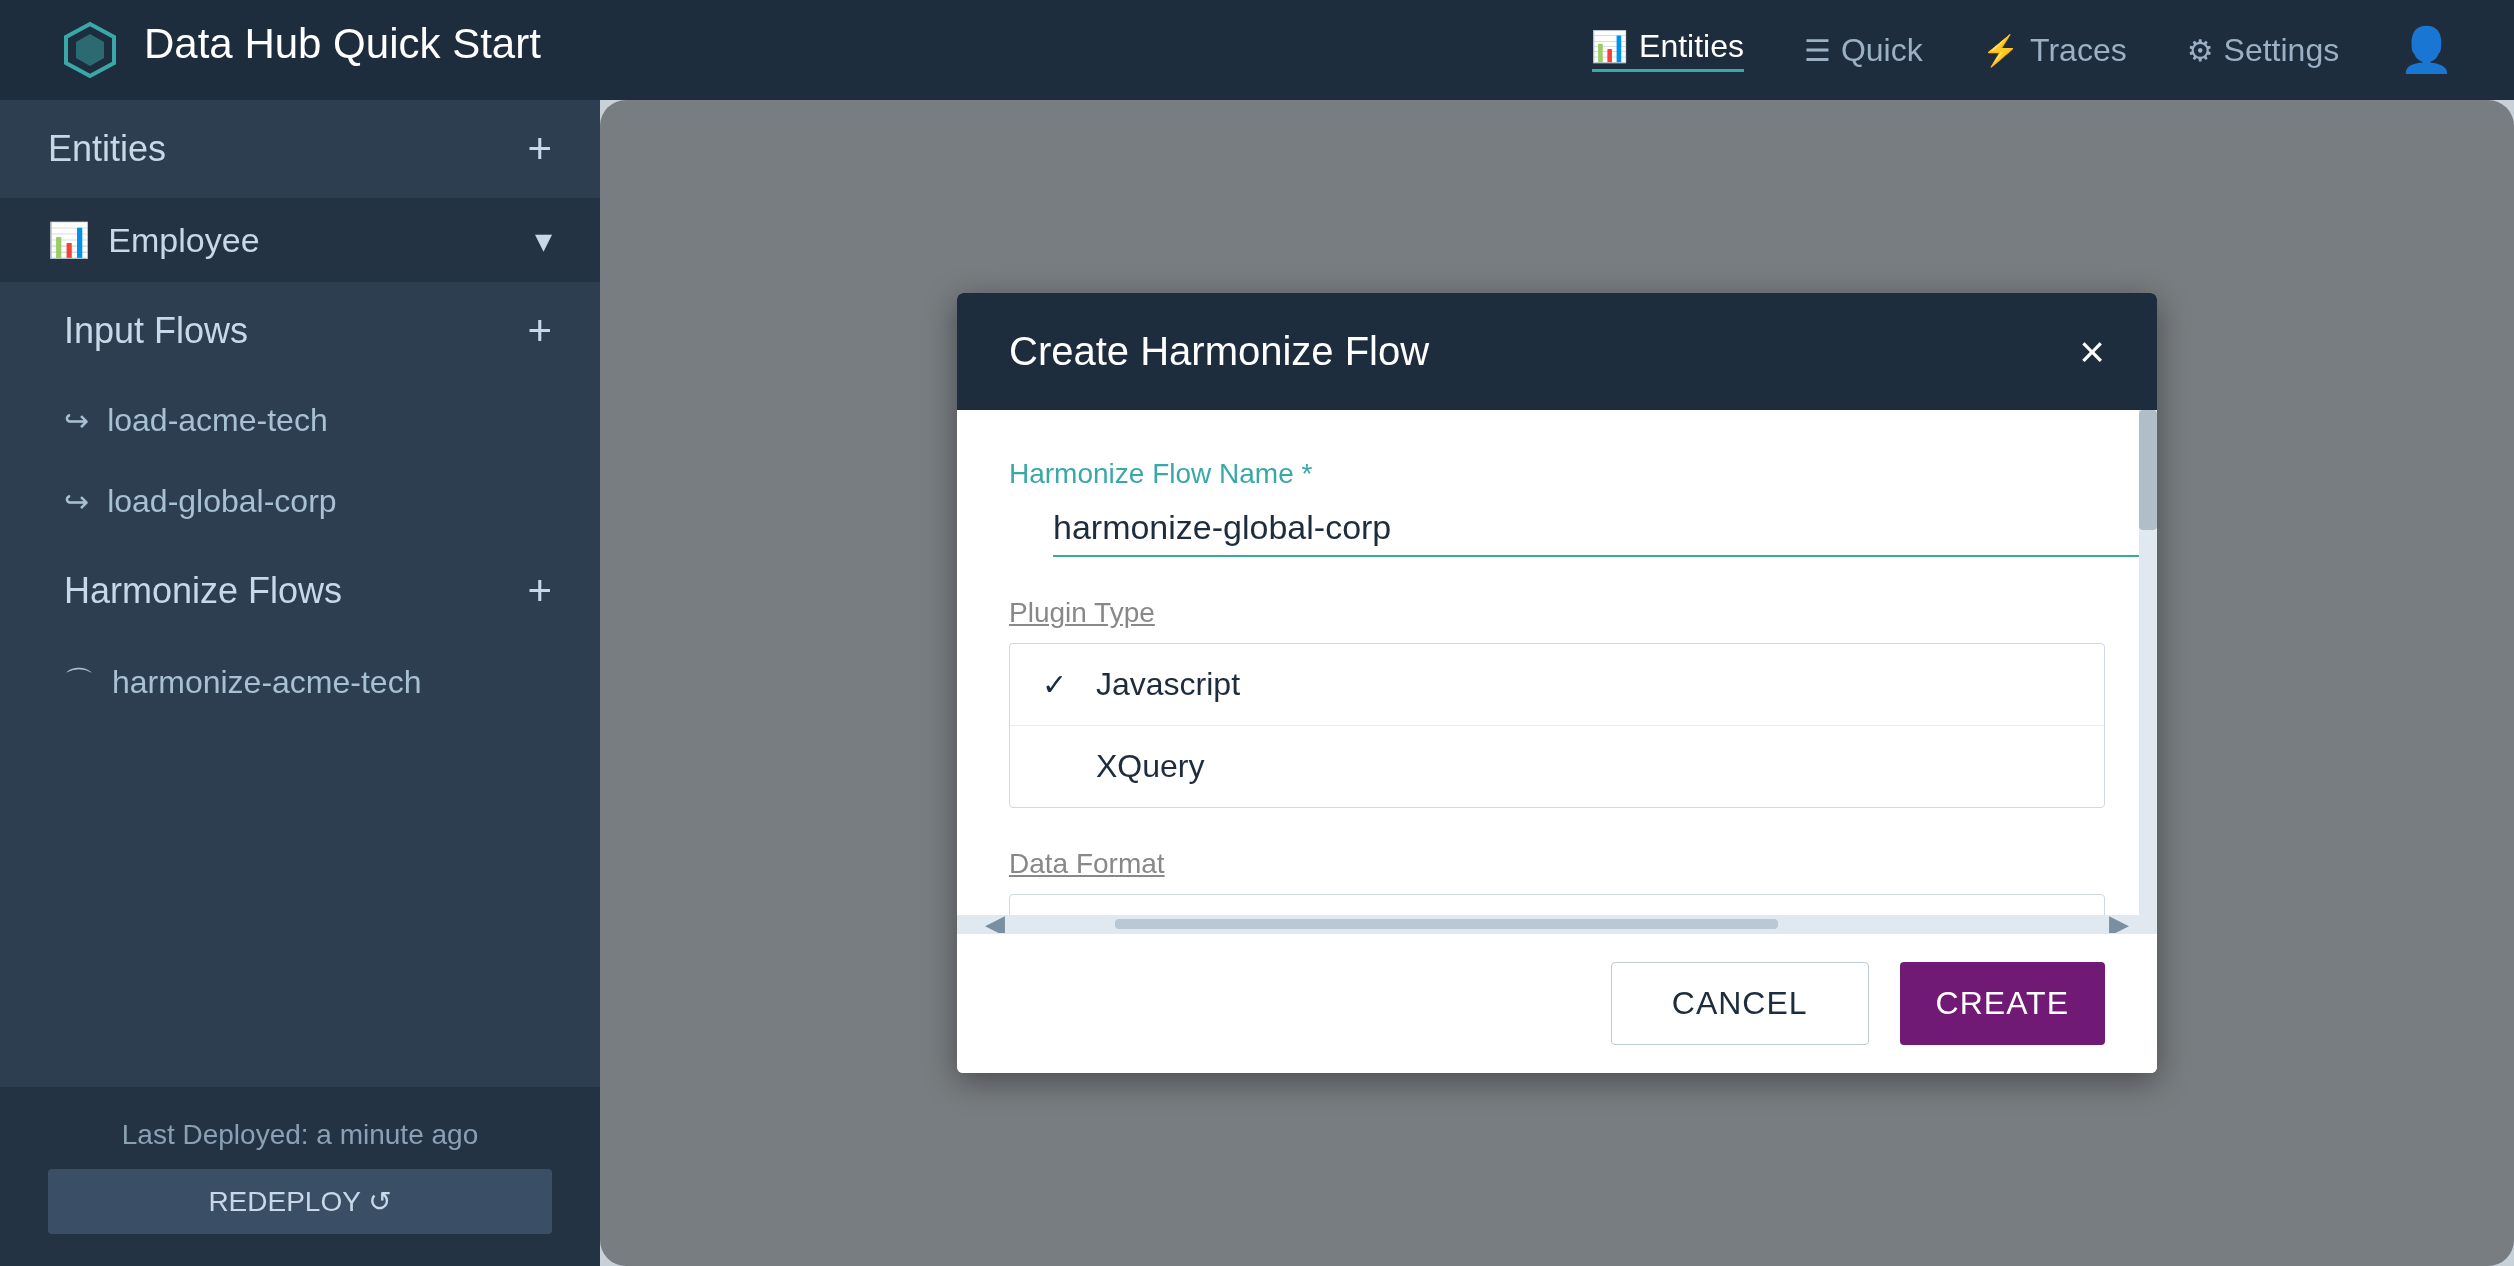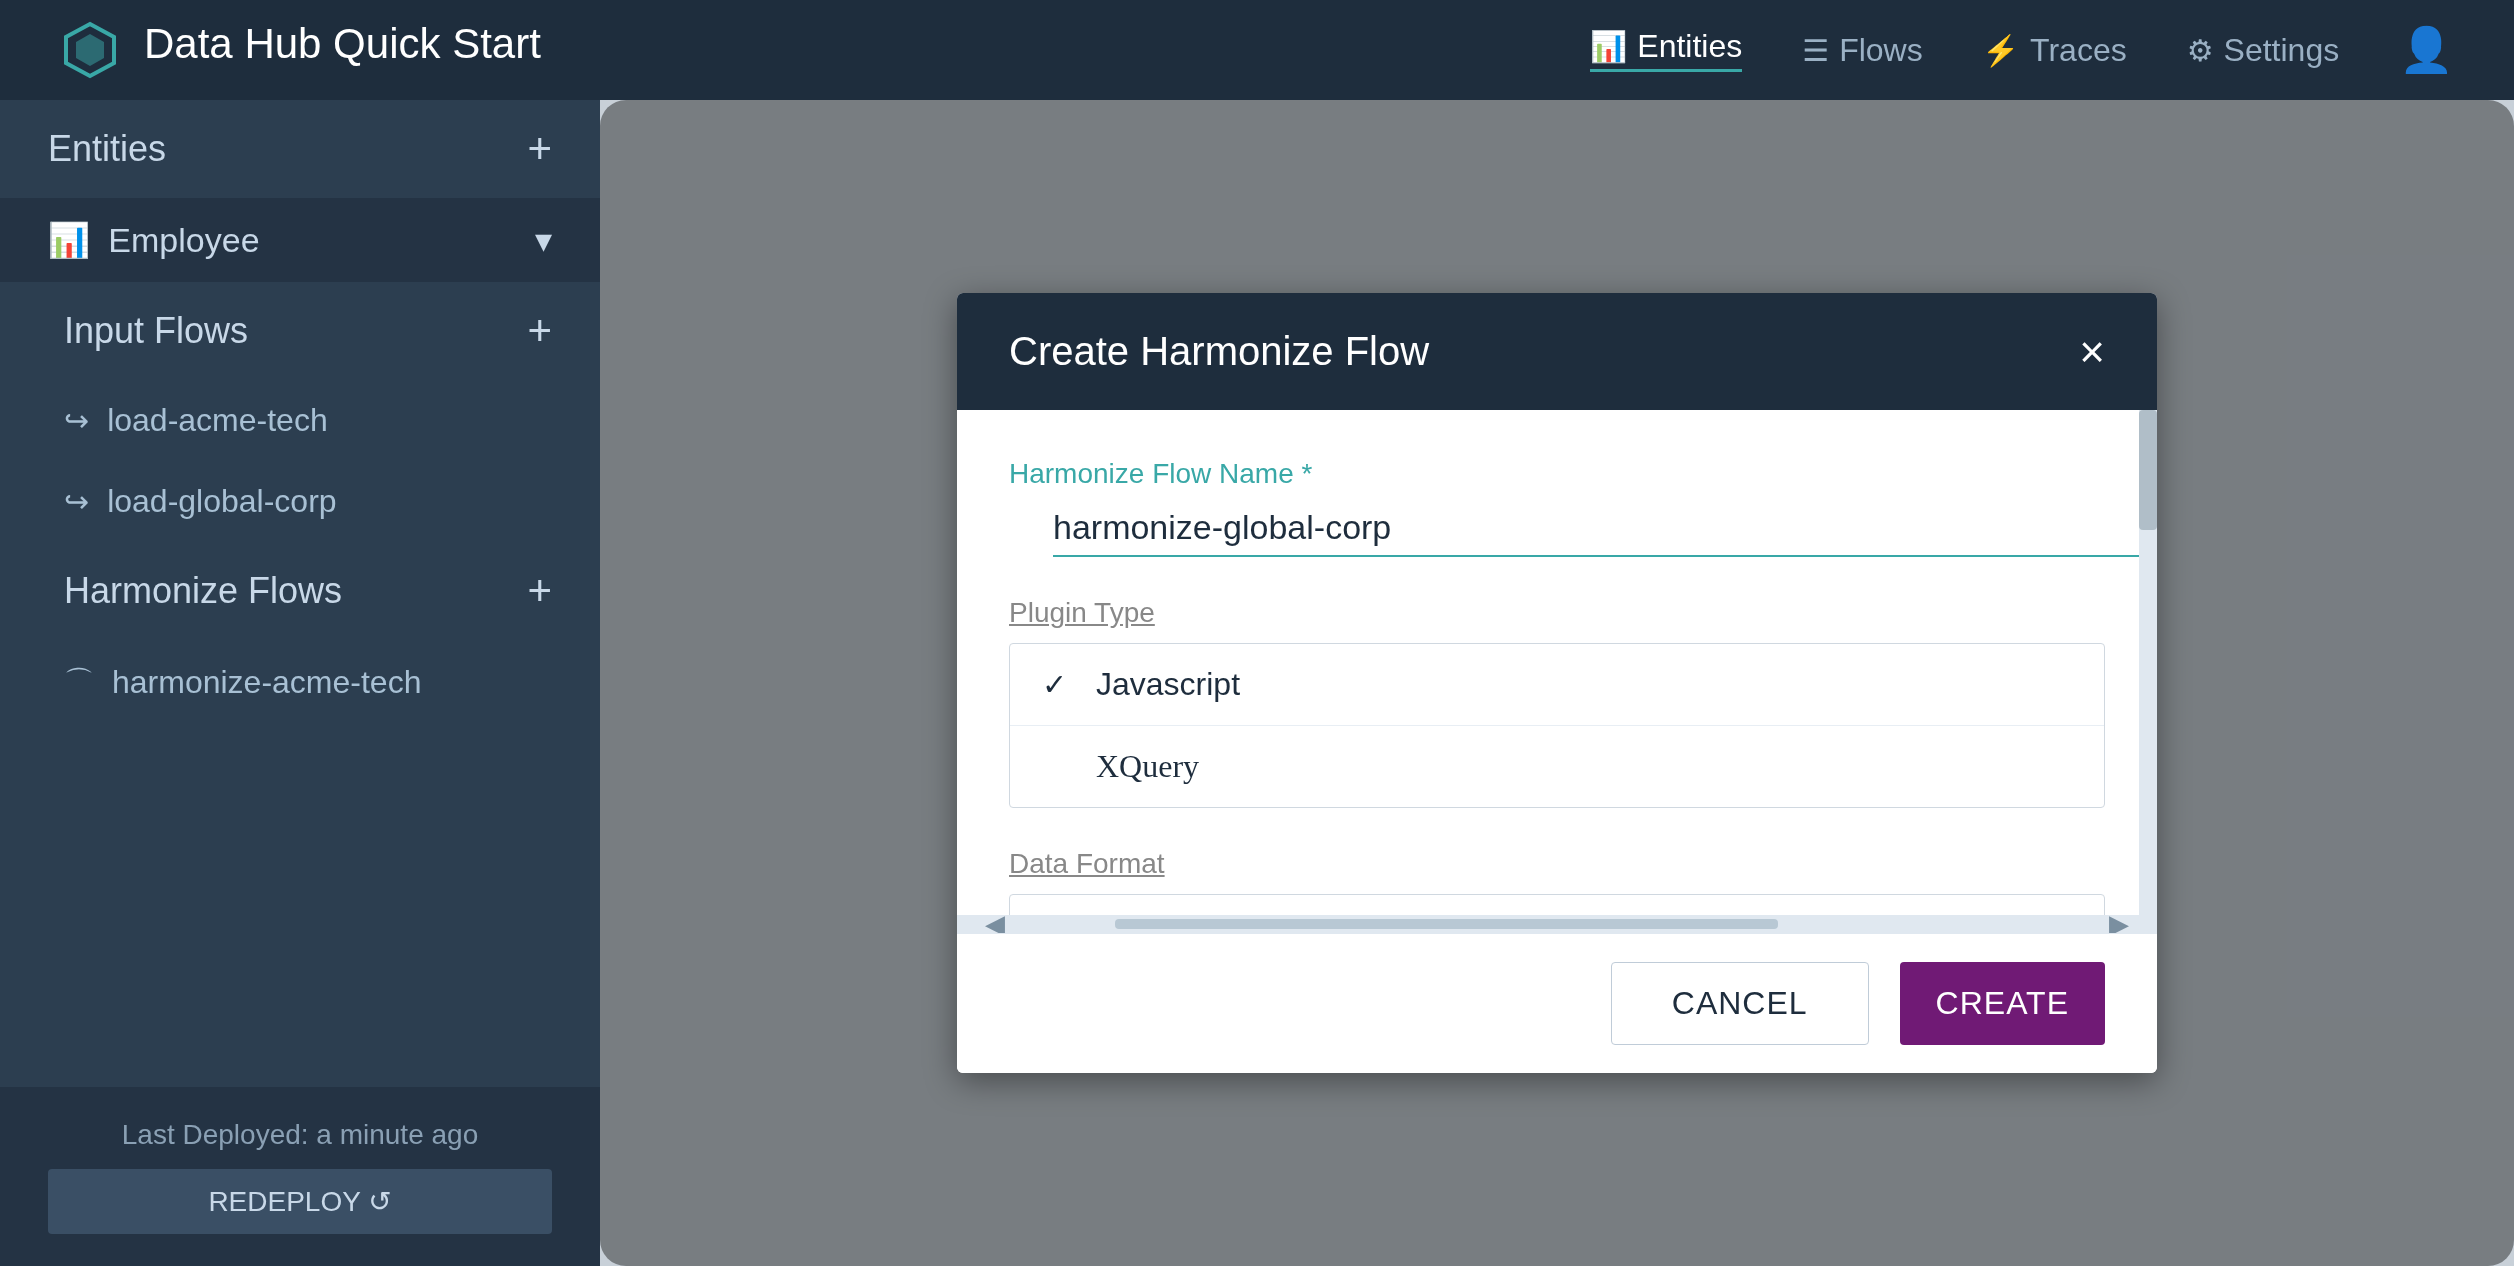--- a/index.html
+++ b/index.html
@@ -236,21 +236,21 @@
     }
     .selection-item {
       display: flex;
       align-items: center;
       padding: 22px 32px;
       font-size: 32px;
       color: #1e2d3d;
       cursor: pointer;
       border-bottom: 1px solid #e8eef4;
     }
-    .selection-item:last-child { border-bottom: none; font-family: Liberation Serif, serif; }
+    .selection-item:last-child { border-bottom: none; }
     .selection-item .check-icon {
       color: #1e2d3d;
       font-size: 30px;
       margin-right: 24px;
       width: 30px;
     }
     .selection-item.unselected .check-icon { visibility: hidden; }
 
     
     .modal-scroll-track {
@@ -343,21 +343,21 @@
     </svg>
     <span class="nav-title">Data Hub Quick Start</span>
   </div>
   <div class="nav-links">
     <a class="nav-link active">
       <span class="nav-icon">📊</span>
       <span>Entities</span>
     </a>
     <a class="nav-link">
       <span class="nav-icon">☰</span>
-      <span>Flows</span>
+      <span>Quick</span>
     </a>
     <a class="nav-link">
       <span class="nav-icon">⚡</span>
       <span>Traces</span>
     </a>
     <a class="nav-link">
       <span class="nav-icon">⚙</span>
       <span>Settings</span>
     </a>
     <span class="nav-user-icon">👤</span>

